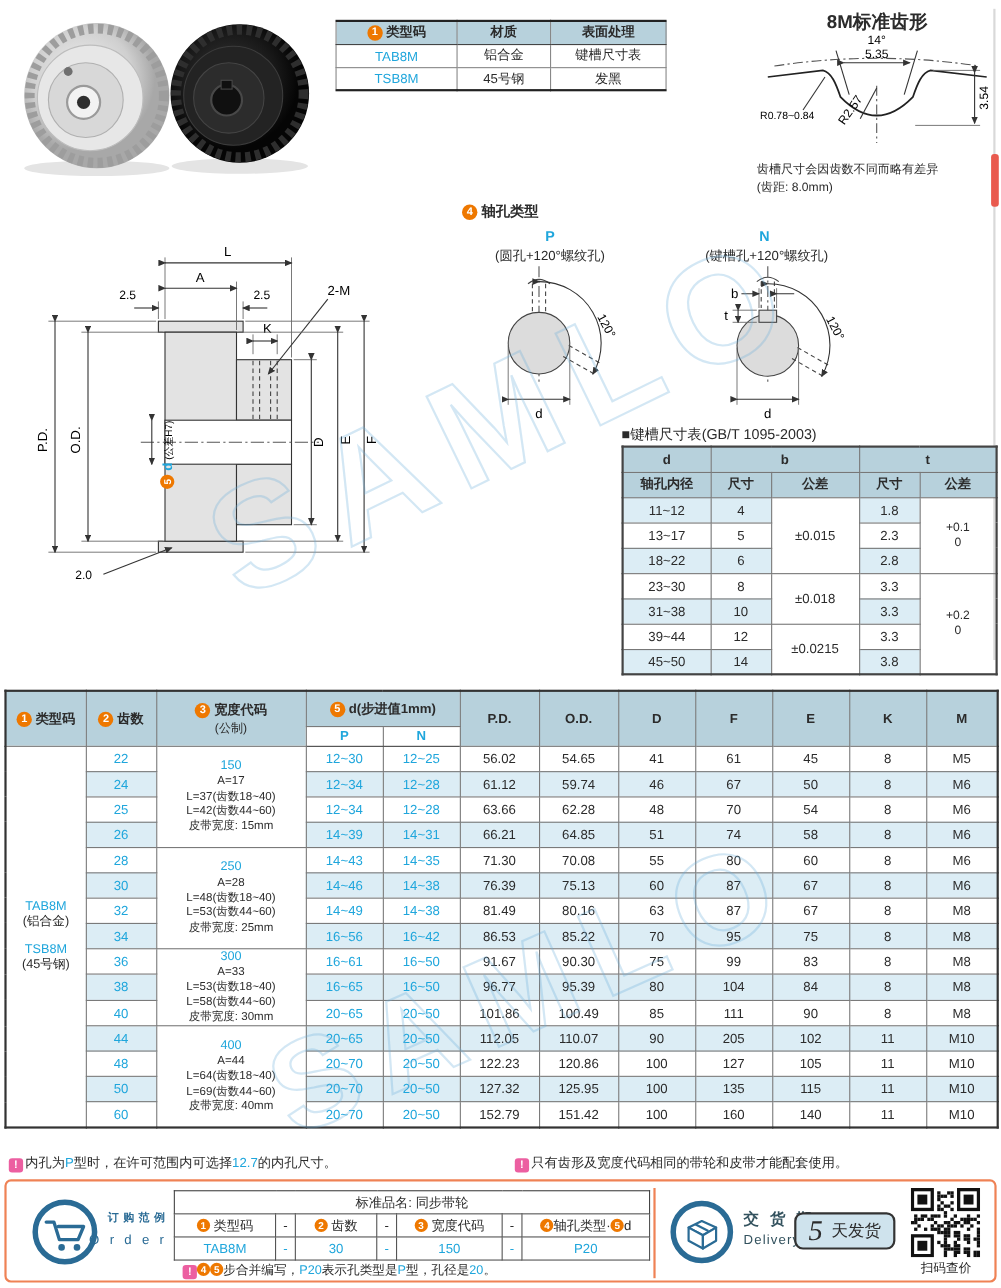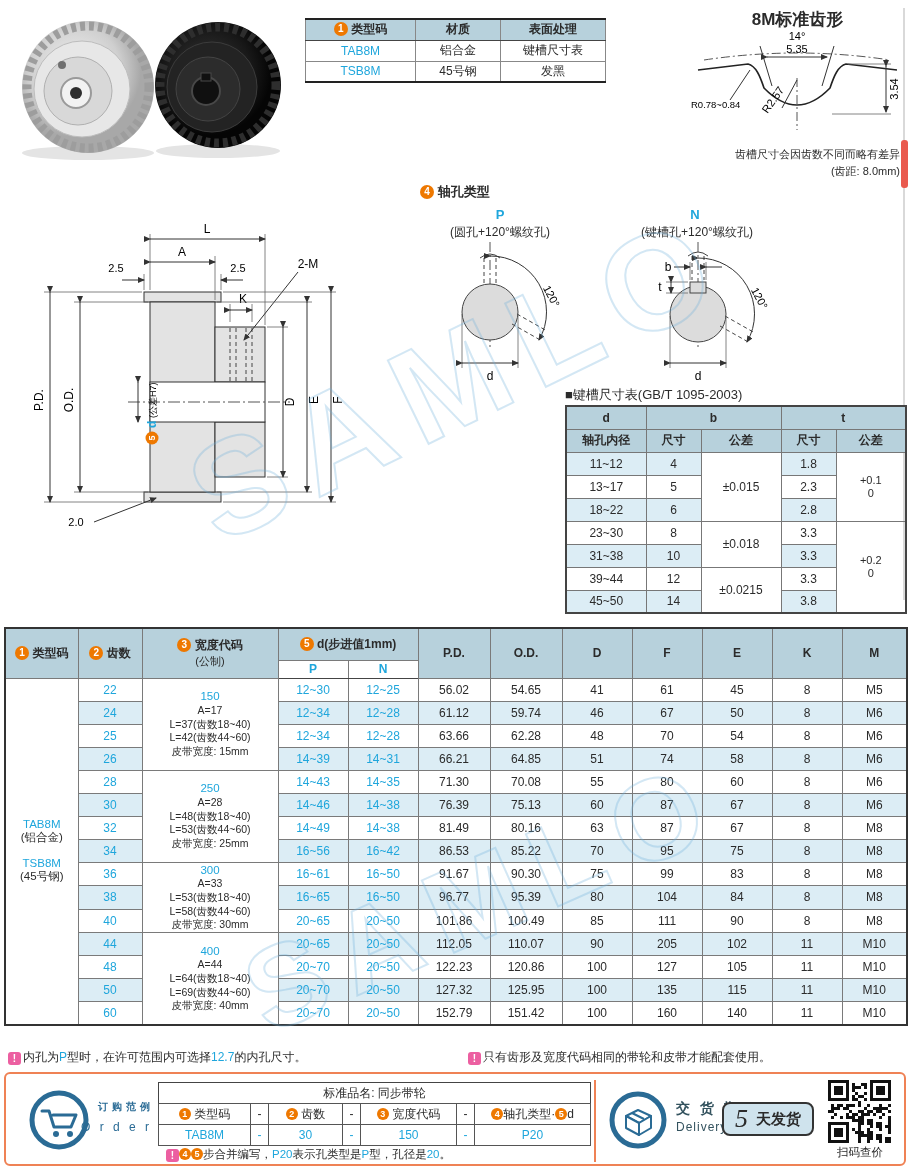--- a/index.html
+++ b/index.html
@@ -19,21 +19,21 @@
 
   
   .typetbl{border-collapse:collapse;table-layout:fixed;width:300px;font-size:12px;
            border-top:2px solid #222;border-bottom:2px solid #222}
   .typetbl th,.typetbl td{border:1px solid #888;height:21px;text-align:center;padding:0}
   .typetbl th{background:var(--hdr);font-weight:bold;border-bottom:1.5px solid #444}
   .typetbl td.code{color:var(--accent)}
 
   
   .toothtitle{font-size:17px;font-weight:bold;text-align:center}
-  .toothnote{font-size:11px;text-align:right;line-height:1.5}
+  .toothnote{font-size:11px;text-align:left;line-height:1.5}
 
   
   .sechead{font-size:13px;font-weight:bold}
   .holetype-label{font-size:13px;font-weight:bold;color:var(--accent);text-align:center}
   .holetype-desc{font-size:12px;text-align:center}
 
   
   .kwtitle{font-size:13px}
   .kwtbl{border-collapse:collapse;table-layout:fixed;width:340px;font-size:12px;border:2px solid #444}
   .kwtbl th,.kwtbl td{border:1px solid #777;height:23px;text-align:center;padding:0}
@@ -64,21 +64,21 @@
   .ordtitle{color:var(--iconblue);font-weight:bold;font-size:10px;letter-spacing:4px}
   .ordtitle-en{color:var(--iconblue);font-size:12px;letter-spacing:3px}
   .ordtbl{border-collapse:collapse;table-layout:fixed;width:432px;font-size:12px;border:1.5px solid #444}
   .ordtbl th{border:1.5px solid #444;border-bottom:1px solid #555;height:21px;font-weight:normal}
   .ordtbl td{border:1px solid #555;height:21px;text-align:center;padding:0}
   .ordnote{font-size:11.5px}
   .devtitle{color:#33525e;font-weight:bold;font-size:14px;letter-spacing:3px}
   .devtitle-en{color:#33525e;font-size:12px;letter-spacing:1px}
   .pill{background:#cfe3ed;border:2px solid #333;border-radius:8px;display:flex;align-items:center;justify-content:center;gap:8px}
   .pill .num{font-size:26px;font-style:italic;font-family:"Liberation Serif","DejaVu Serif",serif}
-  .pill .unit{font-size:15px;font-weight:bold}
+  .pill .unit{font-size:15px;font-weight:normal}
   .qrlabel{font-size:11.5px;text-align:center}
 
   
   .wm{position:absolute;pointer-events:none;font-weight:bold;letter-spacing:18px;
       color:rgba(120,180,225,0.0);-webkit-text-stroke:2px rgba(110,175,220,0.30);z-index:50}
   svg text{font-family:"Liberation Sans","DejaVu Sans",sans-serif}
   .edge-track{background:#d9d9d9}
   .edge-thumb{background:#e95a4e;border-radius:3px}
 </style>
 </head>

